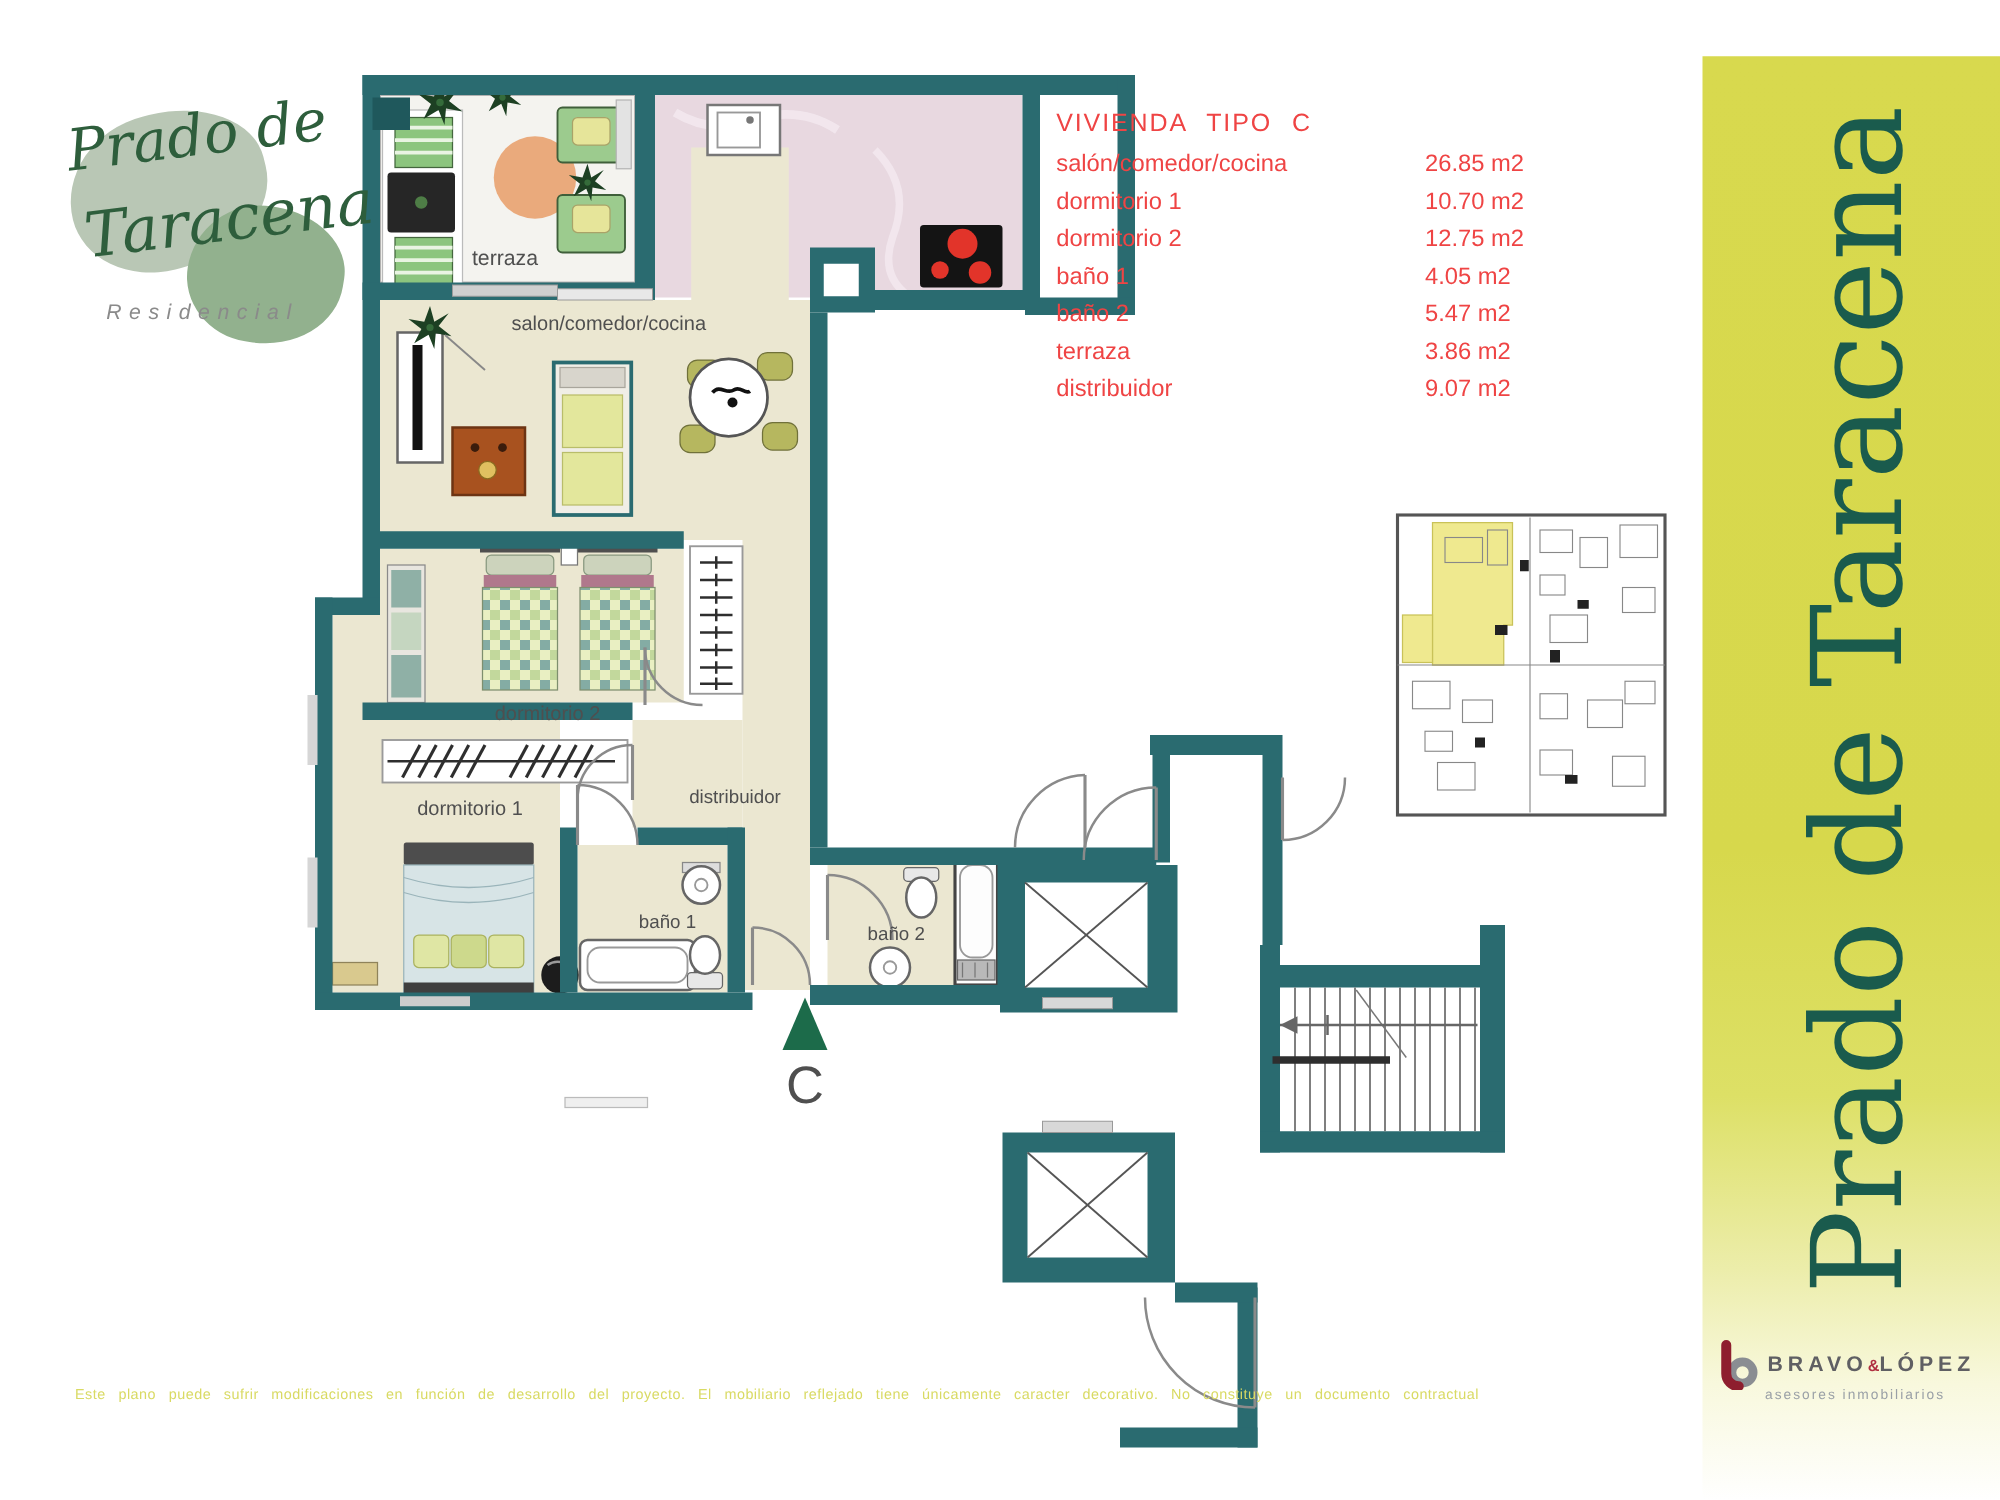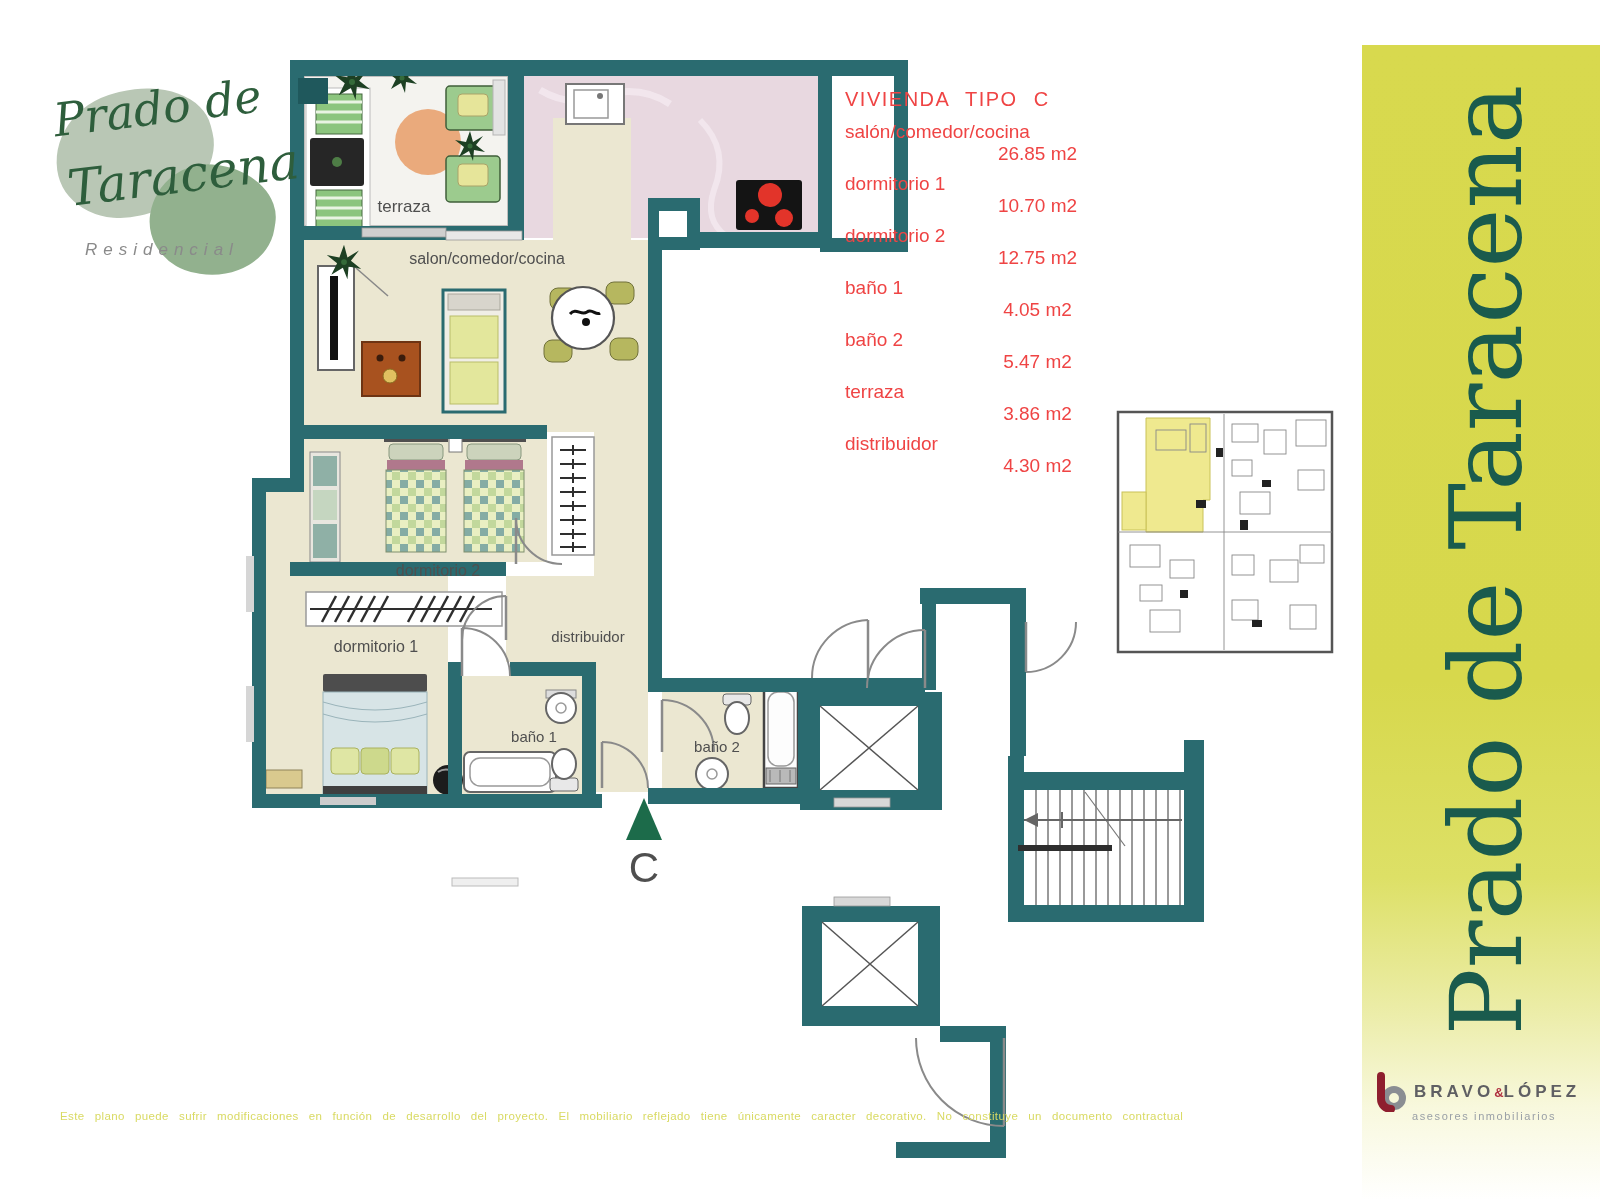--- a/index.html
+++ b/index.html
@@ -16,22 +16,22 @@
                color:#2e5e3c;line-height:1;}
   .logo-l1{left:28px;top:30px;font-size:46px;transform:rotate(-7deg);}
   .logo-l2{left:42px;top:95px;font-size:50px;transform:rotate(-7deg);}
   .logo-sub{position:absolute;left:60px;top:185px;font-size:17px;letter-spacing:6px;color:#8a8a8a;font-style:italic;}
 
   
   .info{left:845px;top:88px;width:385px;color:#ef4444;}
   .info-title{font-size:20px;letter-spacing:1.5px;word-spacing:9px;margin-bottom:10px;}
   .info-surface{font-size:19px;display:flex;gap:20px;margin-bottom:34px;}
   .info-rows{display:flex;flex-direction:column;gap:8px;}
-  .info-row{display:flex;justify-content:space-between;font-size:19px;flex-direction:column;}
-  .info-row .v{min-width:90px;text-align:center;}
+  .info-row{display:flex;justify-content:space-between;font-size:19px;}
+  .info-row .v{min-width:90px;text-align:left;}
 
   
   .banner{left:1362px;top:45px;width:238px;height:1155px;
     background:linear-gradient(to bottom,#d8d94e 0%,#d7d84c 55%,#dde066 72%,#ecedaa 84%,#f8f8dd 92%,#ffffff 100%);}
   .banner-text{position:absolute;left:1412px;top:1080px;width:1040px;height:150px;line-height:150px;
     transform:rotate(-90deg);transform-origin:left top;text-align:center;
     font-family:"DejaVu Serif",serif;font-size:100px;color:#1a5b4d;white-space:nowrap;}
 
   
   .agency{left:1372px;top:1072px;width:225px;}
@@ -413,21 +413,21 @@
       <div class="info-row">
         <span>baño 2</span>
         <span class="v">5.47 m2</span>
       </div>
       <div class="info-row">
         <span>terraza</span>
         <span class="v">3.86 m2</span>
       </div>
       <div class="info-row">
         <span>distribuidor</span>
-        <span class="v">4.30 m2</span>
+        <span class="v">9.07 m2</span>
       </div>
     </div>
   </div>
 
   <div class="abs banner"></div>
   <div class="banner-text">Prado de Taracena</div>
 
   <div class="abs agency">
     <div class="agency-top">
       <svg width="36" height="40" viewBox="0 0 36 40">

